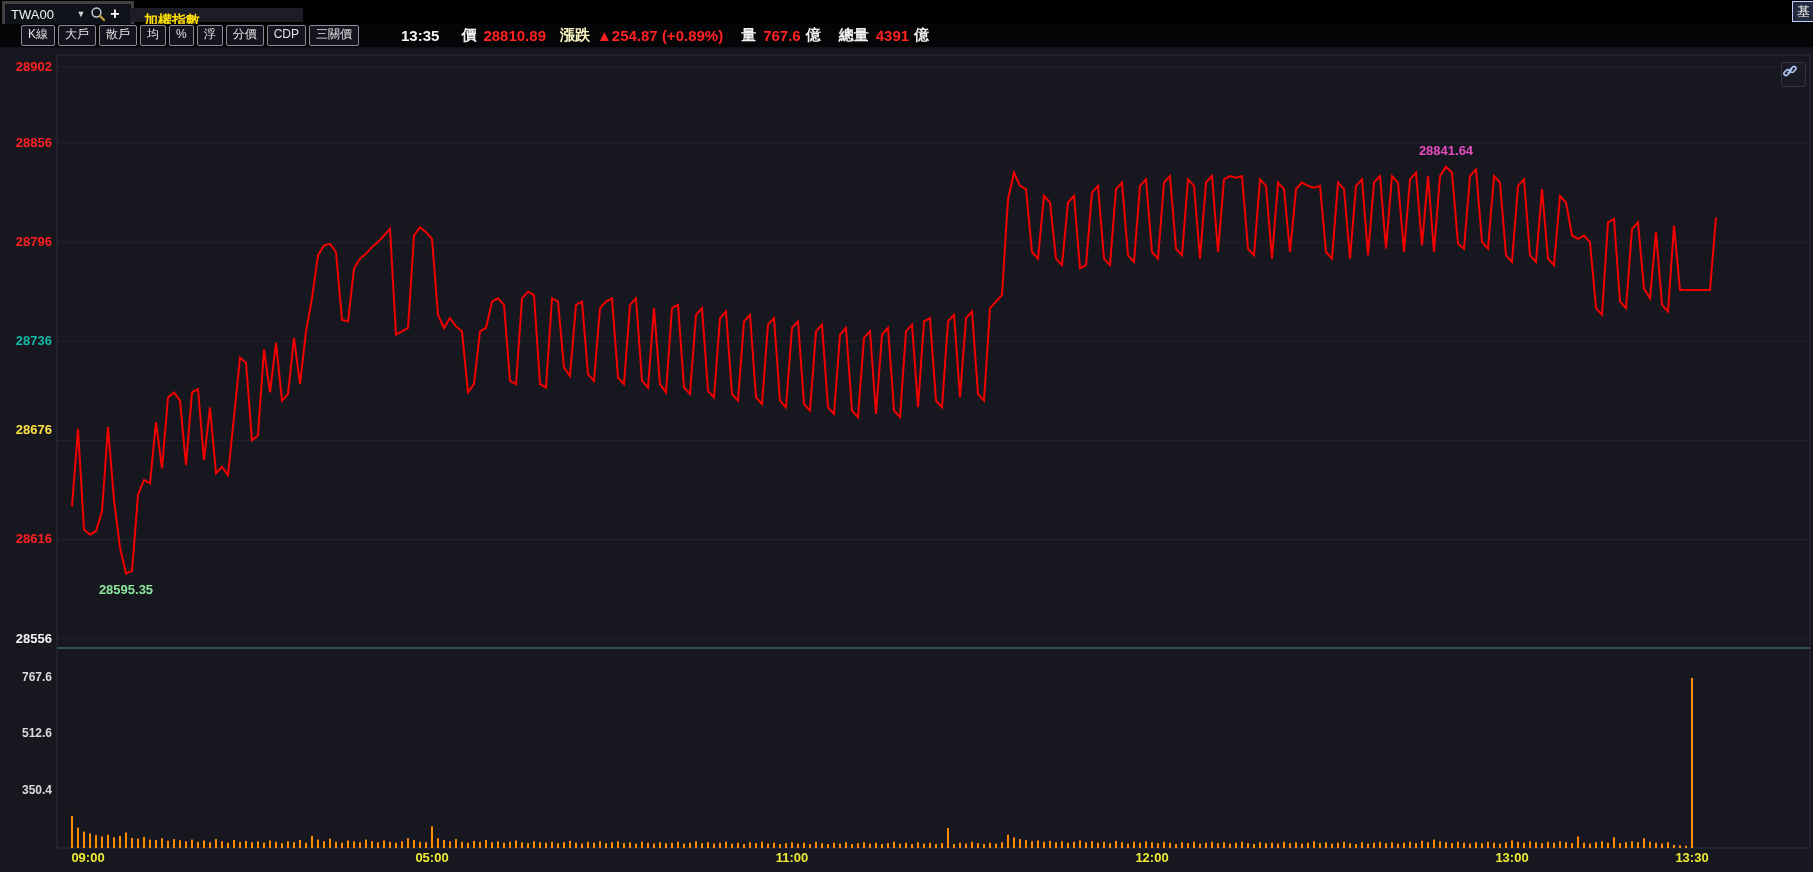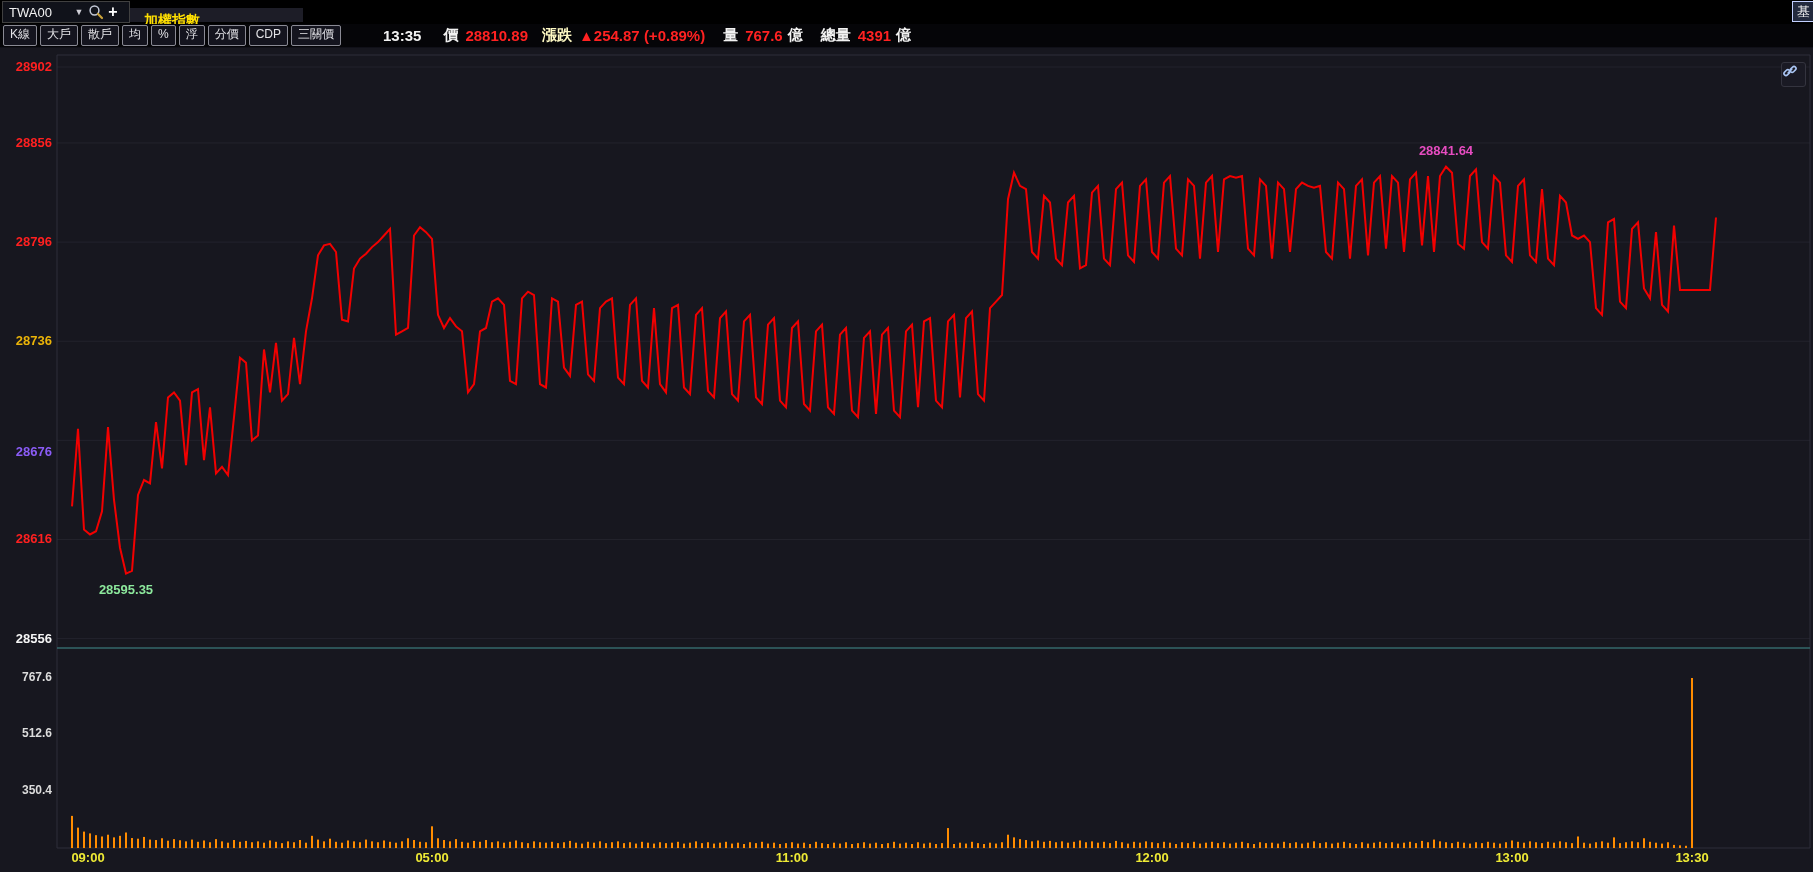--- a/index.html
+++ b/index.html
@@ -5,21 +5,21 @@
   html,body{margin:0;padding:0;}
   body{
     width:1813px;height:872px;position:relative;overflow:hidden;
     background:#15151d;font-family:"Liberation Sans",sans-serif;
     -webkit-font-smoothing:antialiased;
   }
   
   .topbar{position:absolute;left:0;top:0;width:1813px;height:24px;background:#000;}
   .symbol-group{
     position:absolute;left:2px;top:1px;height:20px;width:126px;
-    border:1px solid #404040;background:#10121a;display:flex;align-items:center;
+    border:3px solid #404040;background:#10121a;display:flex;align-items:center;
   }
   .symbol-value{color:#f2f2f2;font-size:13px;padding-left:6px;width:62px;}
   .caret{color:#cfcfd6;font-size:9px;width:16px;text-align:center;cursor:pointer;}
   .mini-icon{width:18px;height:18px;display:flex;align-items:center;justify-content:center;cursor:pointer;}
   .plus{color:#fff;font-size:16px;font-weight:bold;line-height:18px;width:16px;text-align:center;cursor:pointer;}
   .tab{
     position:absolute;left:130px;top:8px;width:173px;height:14px;background:#1d1d27;
     color:#ffdf00;font-size:14px;font-weight:bold;line-height:24px;padding-left:14px;
     box-sizing:border-box;cursor:pointer;
   }
@@ -67,21 +67,21 @@
         <line x1="10" y1="10" x2="14" y2="14" stroke="#c9a23a" stroke-width="2.2" stroke-linecap="round"></line>
       </svg>
     </span>
     <span class="plus">+</span>
   </div>
   <div class="tab">加權指數</div>
   <div class="corner-btn">基</div>
 </div>
 
 <div class="toolbar">
-  <div id="tool-buttons" style="display:flex;align-items:flex-end;">
+  <div id="tool-buttons" style="display:flex;align-items:flex-end;margin-left:18px;">
       <div class="tool-btn">K線</div>
       <div class="tool-btn">大戶</div>
       <div class="tool-btn">散戶</div>
       <div class="tool-btn">均</div>
       <div class="tool-btn">%</div>
       <div class="tool-btn">浮</div>
       <div class="tool-btn">分價</div>
       <div class="tool-btn">CDP</div>
       <div class="tool-btn">三關價</div>
     </div>
@@ -392,22 +392,22 @@
       <g stroke="#a9c4f2" stroke-width="1.6" fill="none" stroke-linecap="round">
         <path d="M6.2 9.8 L9.8 6.2"></path>
         <rect x="1.6" y="7.6" width="6.6" height="4.0" rx="2" transform="rotate(-45 4.9 9.6)"></rect>
         <rect x="7.8" y="4.4" width="6.6" height="4.0" rx="2" transform="rotate(-45 11.1 6.4)"></rect>
       </g>
     </svg>
   </div>
 <div class="axis-label" style="top: 11px; color: rgb(255, 32, 32);">28902</div>
     <div class="axis-label" style="top: 86.992px; color: rgb(255, 32, 32);">28856</div>
     <div class="axis-label" style="top: 186.112px; color: rgb(255, 32, 32);">28796</div>
-    <div class="axis-label" style="top: 285.232px; color: #eab308;">28736</div>
-    <div class="axis-label" style="top: 396px; color: #8b5cf6;">28676</div>
+    <div class="axis-label" style="top: 285.232px; color: #14b8a6;">28736</div>
+    <div class="axis-label" style="top: 374px; color: #fde047;">28676</div>
     <div class="axis-label" style="top: 483.472px; color: rgb(255, 32, 32);">28616</div>
     <div class="axis-label" style="top: 582.592px; color: rgb(245, 245, 245);">28556</div>
     <div class="vol-label" style="top: 622px;">767.6</div>
     <div class="vol-label" style="top: 678.475px;">512.6</div>
     <div class="vol-label" style="top: 734.949px;">350.4</div>
     <div class="time-label" style="left: 58px;">09:00</div>
     <div class="time-label" style="left: 402px;">05:00</div>
     <div class="time-label" style="left: 762px;">11:00</div>
     <div class="time-label" style="left: 1122px;">12:00</div>
     <div class="time-label" style="left: 1482px;">13:00</div>

